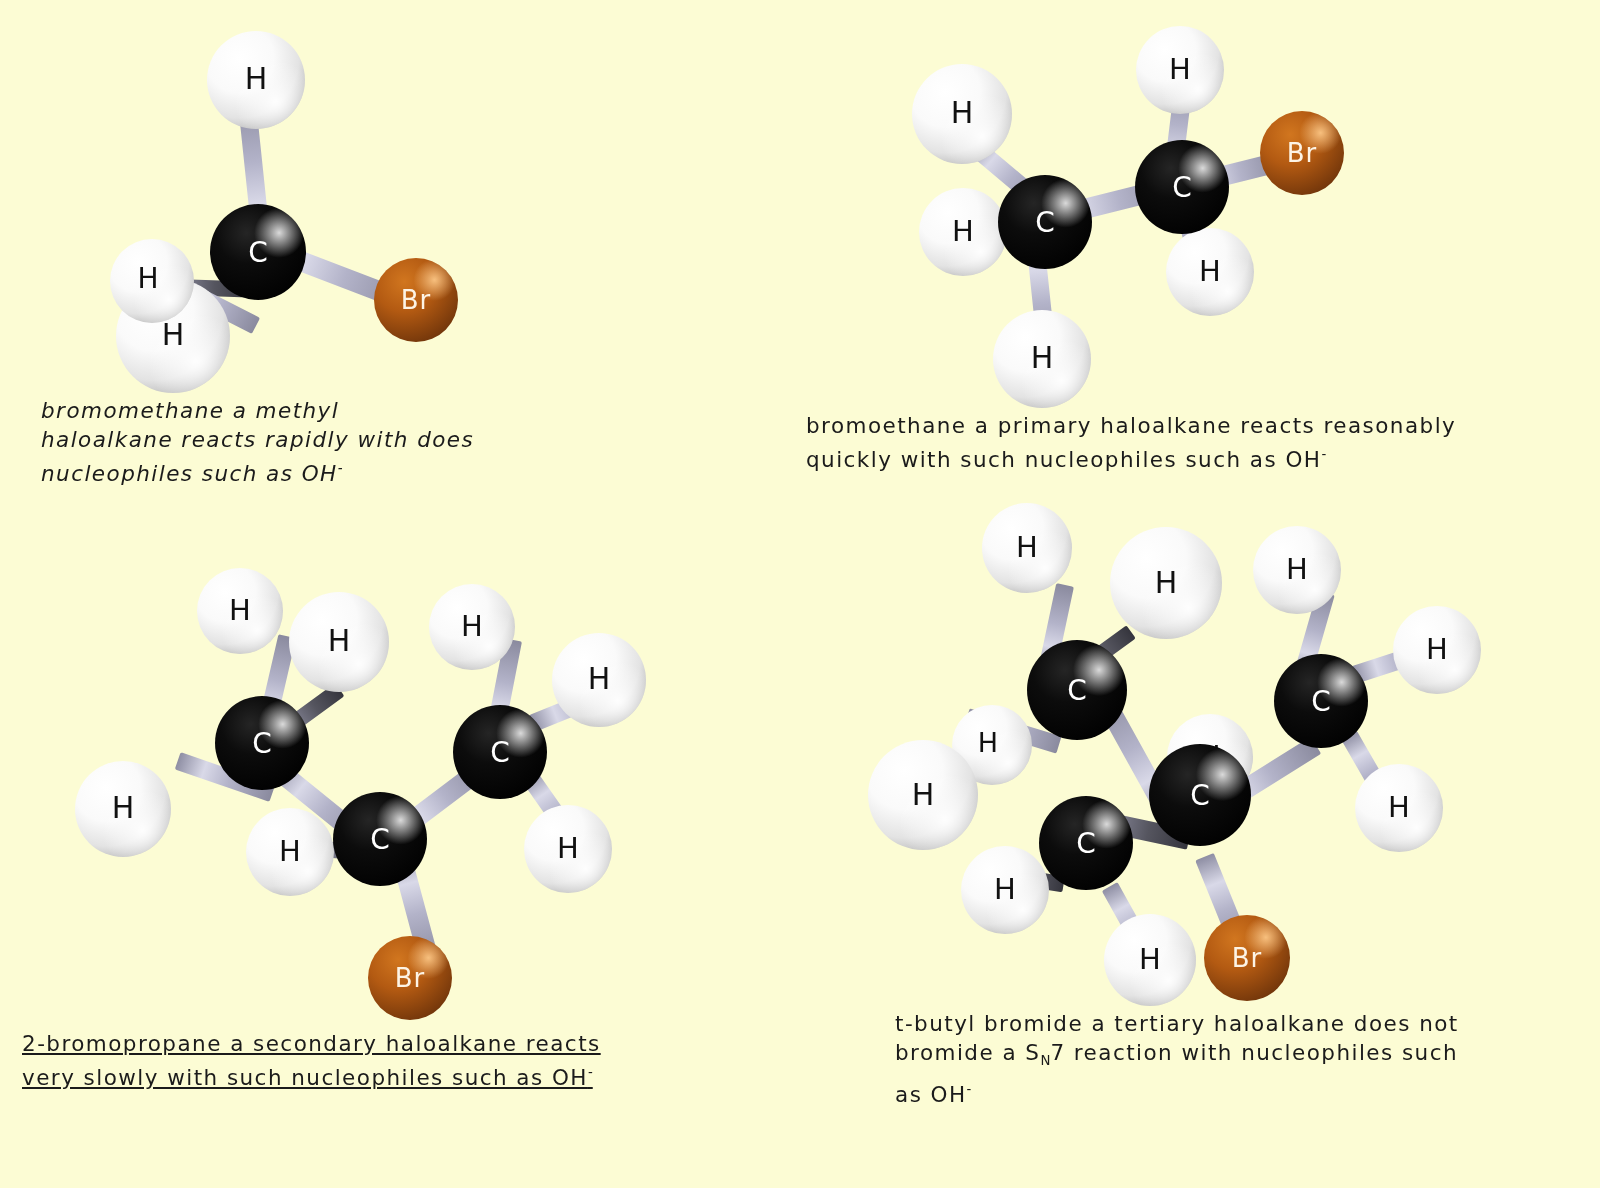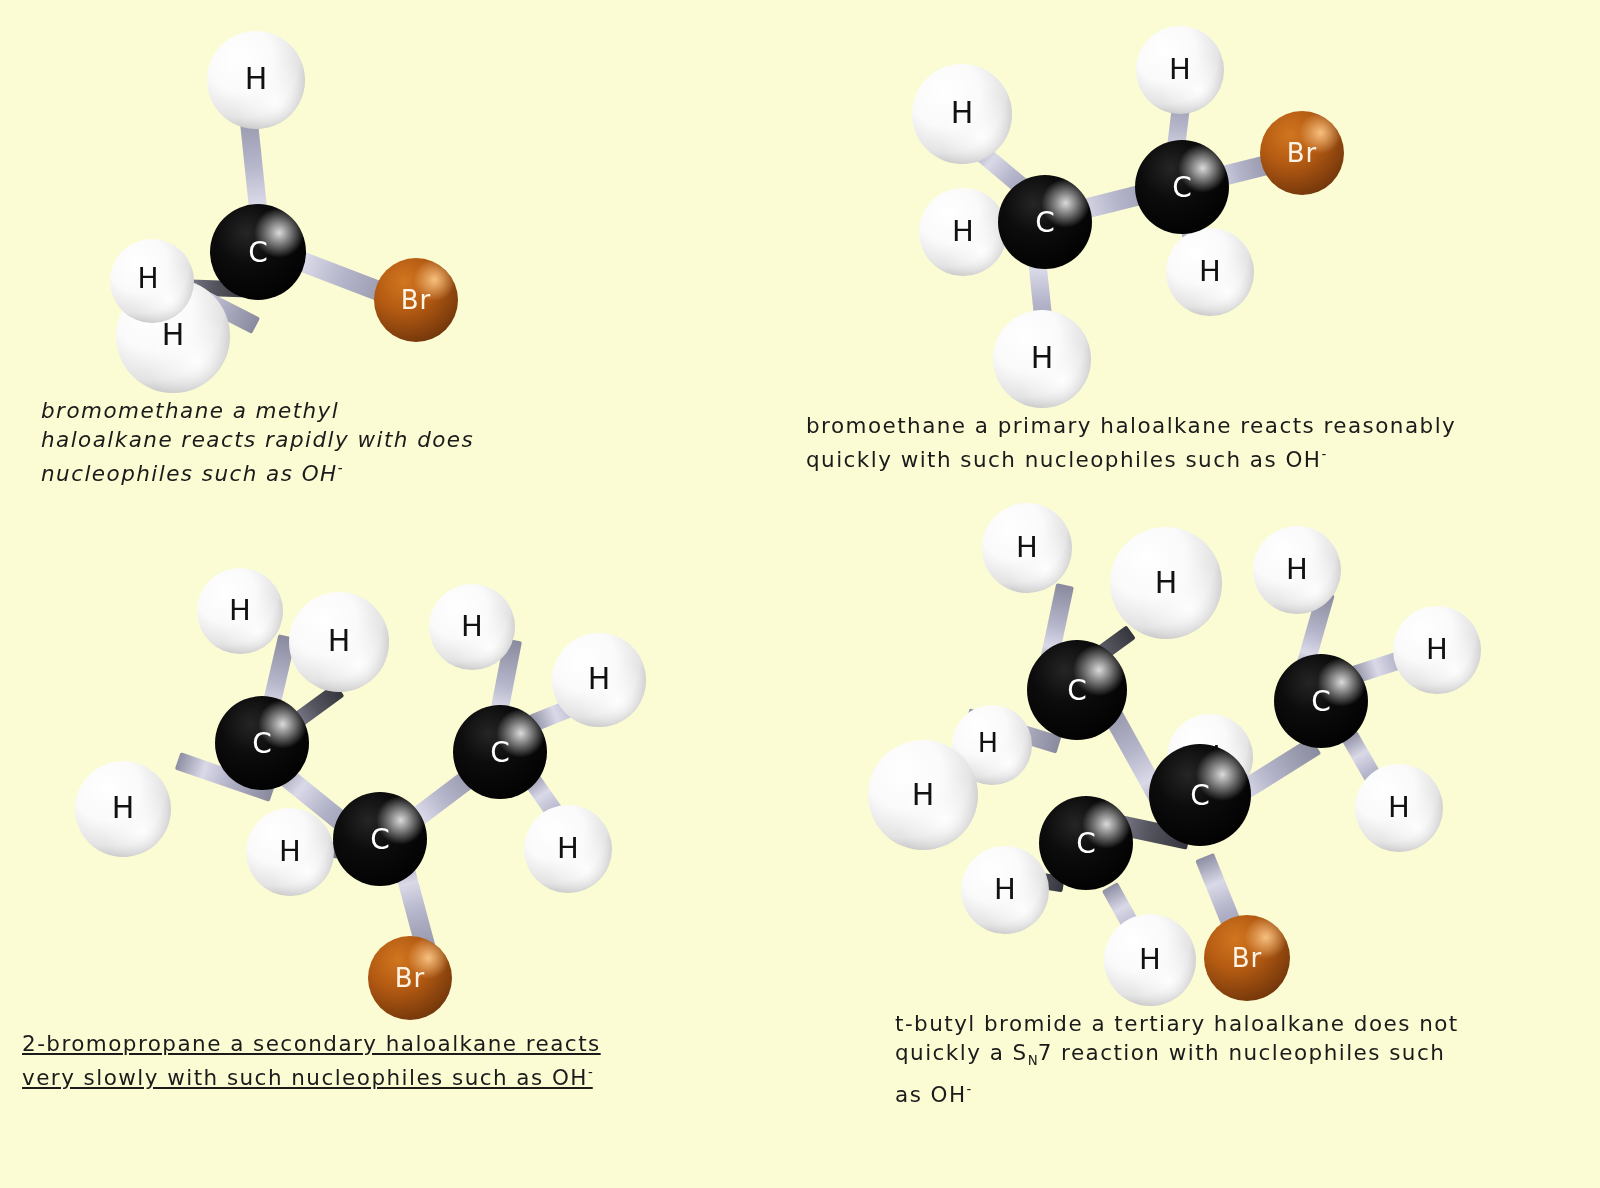--- a/index.html
+++ b/index.html
@@ -377,15 +377,15 @@
         <text x="345" y="300" text-anchor="middle" font-family="DejaVu Sans, sans-serif" font-size="28" fill="#ffffff">C</text>
       </g>
       <g>
         <circle cx="392" cy="453" r="43" fill="url(#gBr)"></circle>
         <circle cx="392" cy="453" r="43" fill="url(#gBrspec)"></circle>
         <text x="392" y="462" text-anchor="middle" font-family="DejaVu Sans, sans-serif" font-size="26" letter-spacing="1" fill="#fdf4e6">Br</text>
       </g>
     </svg>
   </div>
 
-  <div class="caption cap4"><span>t-butyl bromide a tertiary haloalkane does not</span><br><span>quickly a S</span><sub>N</sub><span>7 reaction with nucleophiles such</span><br><span>as OH</span><sup>-</sup></div>
+  <div class="caption cap4"><span>t-butyl bromide a tertiary haloalkane does not</span><br><span>bromide a S</span><sub>N</sub><span>7 reaction with nucleophiles such</span><br><span>as OH</span><sup>-</sup></div>
 
 </div>
 
 </body></html>

